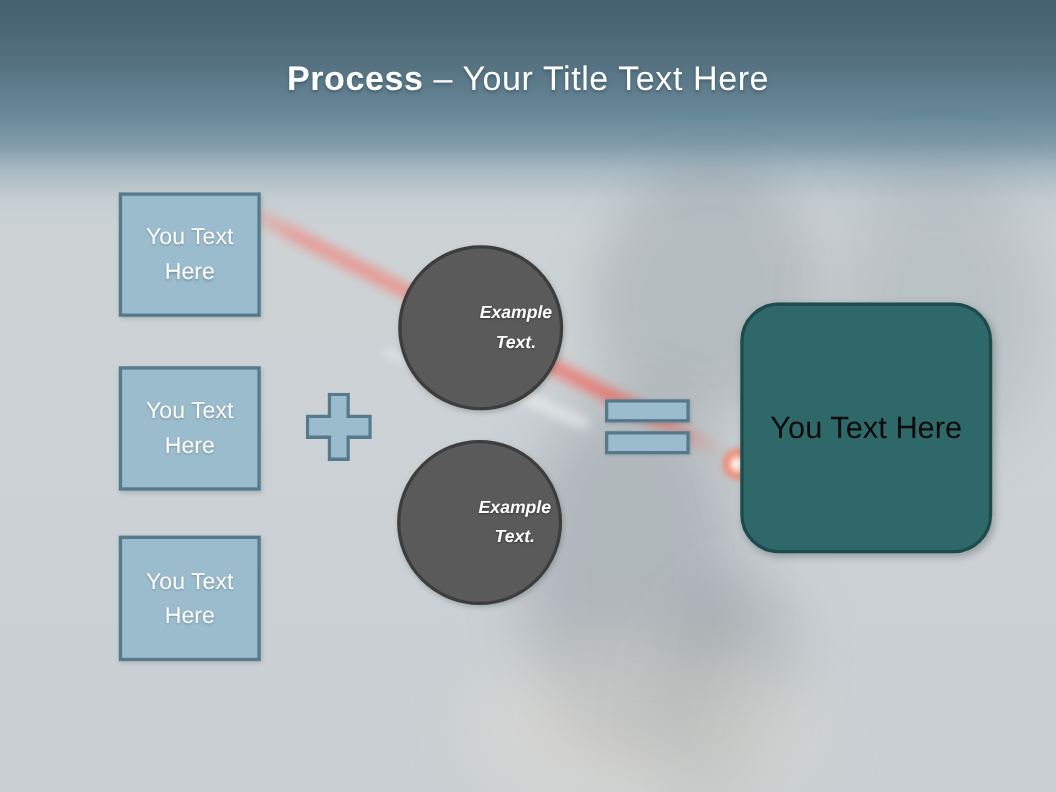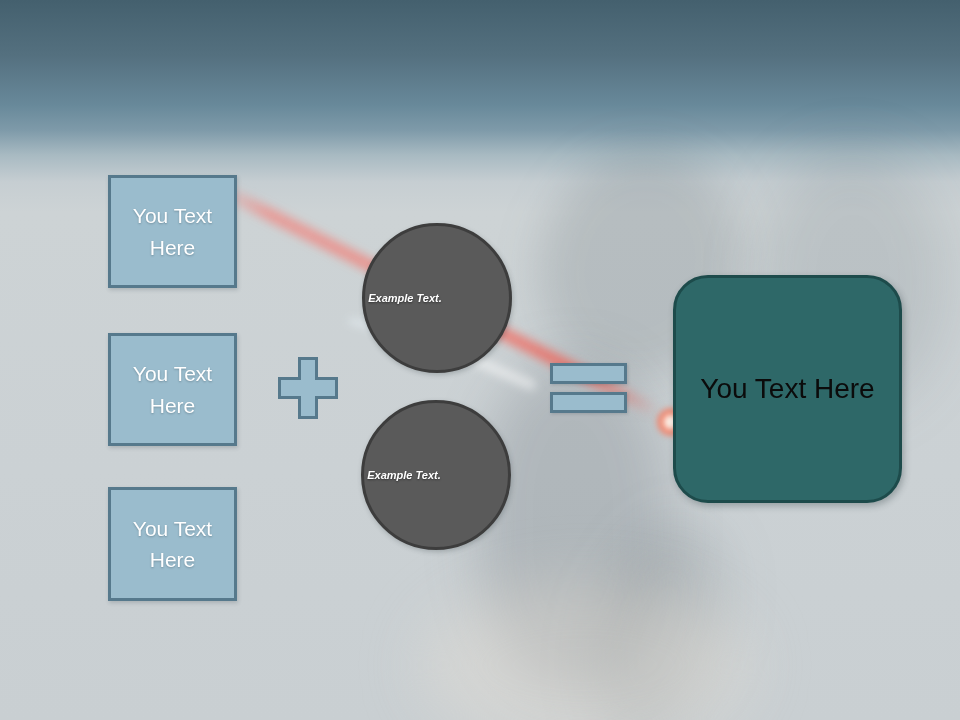--- a/index.html
+++ b/index.html
@@ -104,23 +104,23 @@
 
   
   .plus-wrap { position: absolute; left: 278px; top: 357px; width: 60px; height: 62px; }
 
   
   .example-circle {
     position: absolute; width: 150px; height: 150px;
     border-radius: 50%;
     background: var(--circle-gray, #5a5a5a);
     border: 3px solid var(--circle-gray-border, #3d3d3d);
-    display: flex; align-items: center; justify-content: flex-start;
-    text-align: center;
-    color: #ffffff; font-size: 11px; font-weight: bold; font-style: italic;
+    display: flex; align-items: center; justify-content: flex-end;
+    text-align: center;
+    color: #ffffff; font-size: 16px; font-weight: bold; font-style: italic;
     line-height: 1.7;
     text-shadow: 0 1px 2px rgba(0,0,0,0.45);
     box-shadow: 1px 2px 5px rgba(40,50,55,0.25);
   }
   .example-circle .lbl { width: 80px; }
   .example-circle.c1 { left: 362px; top: 223px; }
   .example-circle.c2 { left: 361px; top: 400px; }
 
   
   .equals-wrap { position: absolute; left: 550px; top: 363px; width: 77px; height: 50px; }
@@ -157,20 +157,24 @@
     <div class="smudge-c"></div>
     <div class="smudge-d"></div>
     <div class="laser-streak"></div>
     <div class="laser-dot"></div>
     <div class="glint-a"></div>
     <div class="glint-b"></div>
     <div class="glint-c"></div>
     <div class="warm-glow"></div>
   </div>
 
+  <div class="slide-title">
+    <span class="t-bold">Process</span>
+    <span class="t-rest">– Your Title Text Here</span>
+  </div>
 
   <div class="input-box b1">
     <span class="lbl">You Text Here</span>
   </div>
   <div class="input-box b2">
     <span class="lbl">You Text Here</span>
   </div>
   <div class="input-box b3">
     <span class="lbl">You Text Here</span>
   </div>

